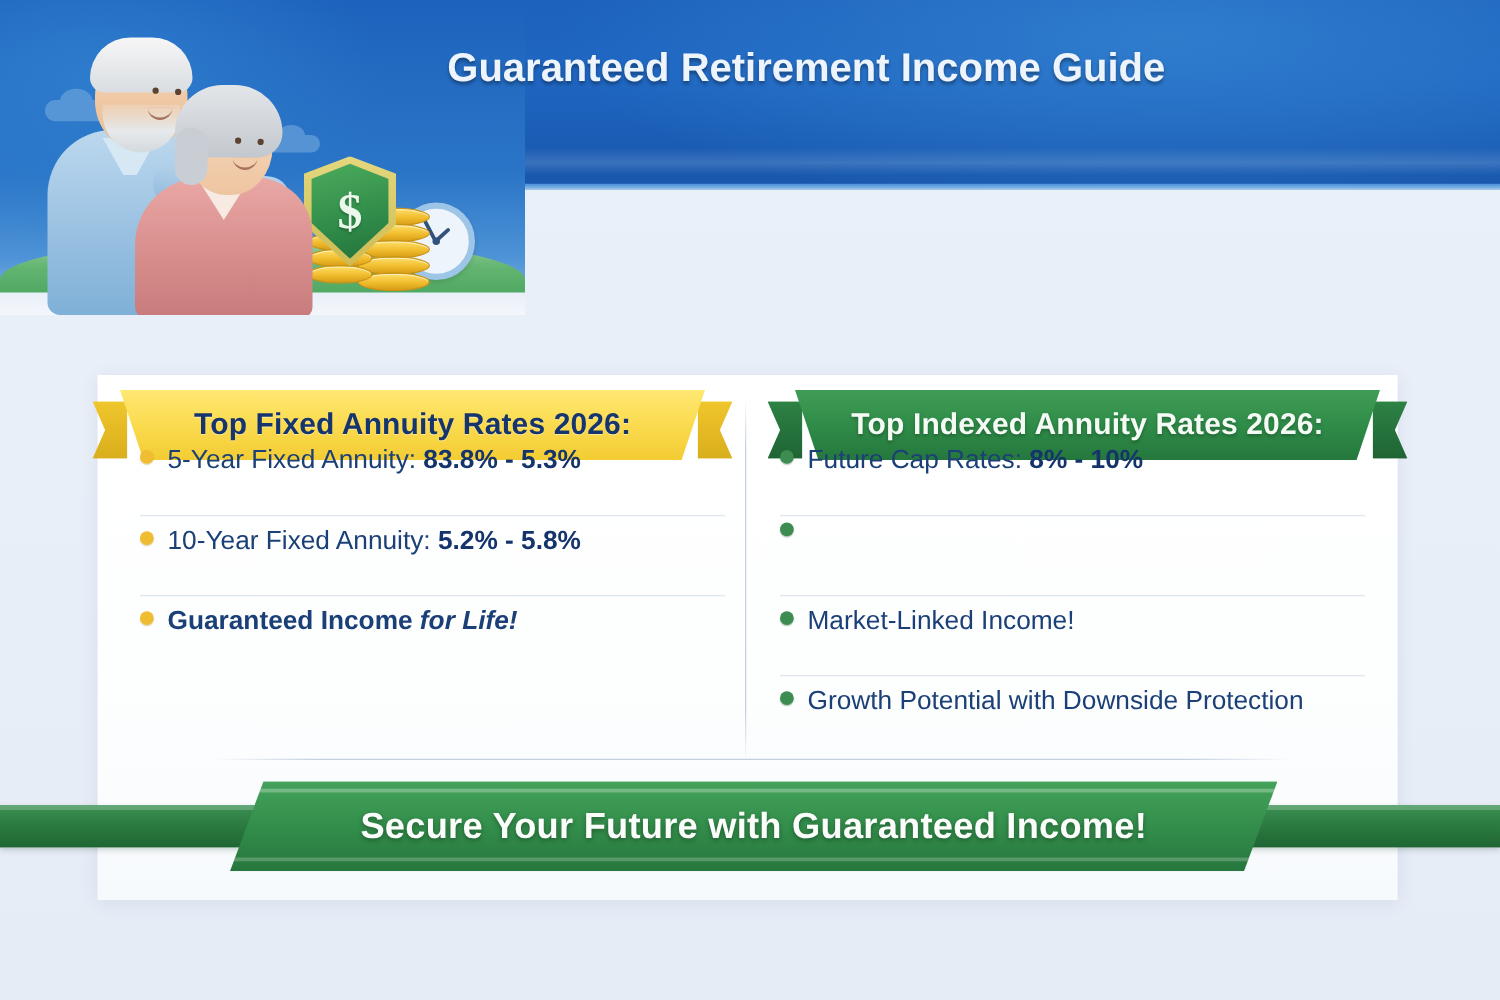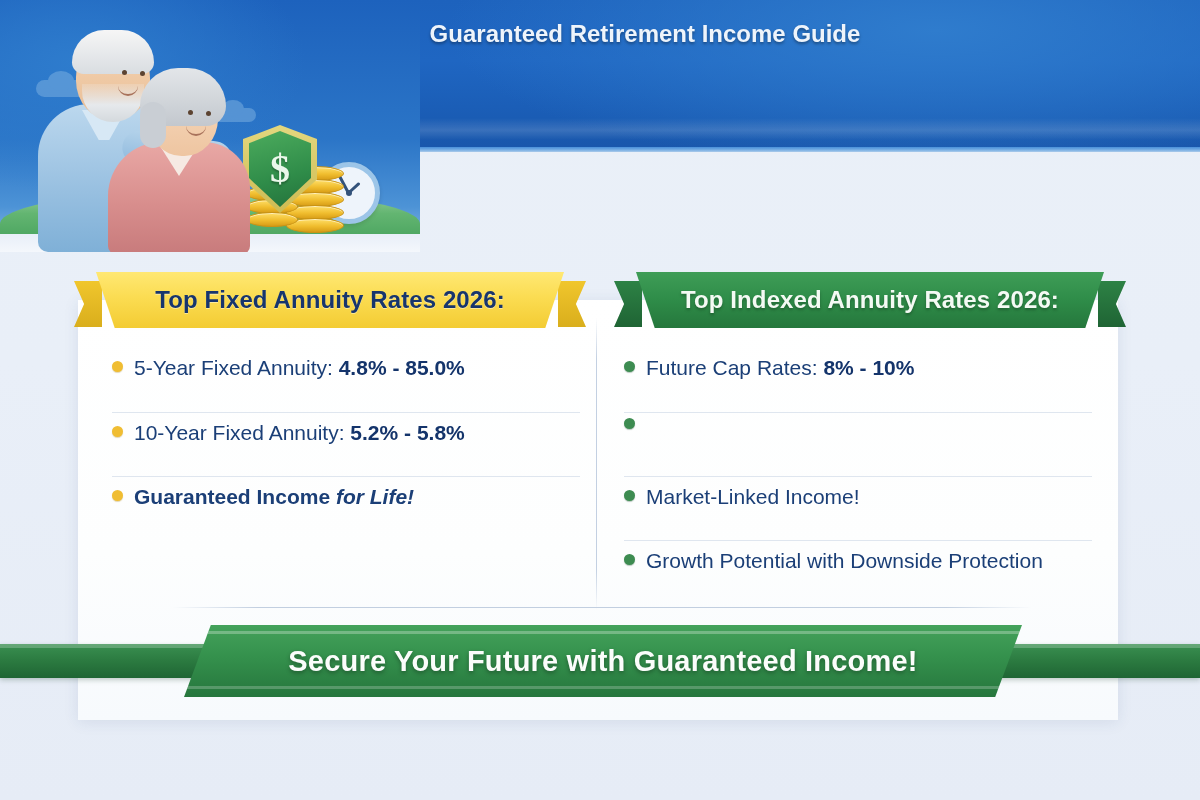--- a/index.html
+++ b/index.html
@@ -40,21 +40,22 @@
     position:absolute; left:200px; top:20px; width:890px; text-align:center;
   }
   .main-title{
     font-size:43px; font-weight:bold; letter-spacing:-.2px;
     color:#ffffff; white-space:nowrap;
     text-shadow:0 2px 3px rgba(0,0,0,.38), 0 1px 0 rgba(0,0,0,.25);
     line-height:1.06;
   }
   .main-title .accent{ color:#f3d26d; }
   .sub-title{
-    font-size:24px; font-weight:bold; color:#eef4fb;
+    margin-top:16px;
+    font-size:32px; font-weight:bold; color:#eef4fb;
     text-shadow:0 2px 3px rgba(0,0,0,.35);
     white-space:nowrap;
   }
 
   
   .illus{
     position:absolute; left:0; top:0; width:420px; height:252px; overflow:hidden;
   }
   .illus-sky{
     position:absolute; inset:0;
@@ -184,21 +185,21 @@
   .col-divider{
     position:absolute; left:596px; top:318px; width:1px; height:292px;
     background:linear-gradient(180deg,rgba(190,205,225,0),#c3d0e2 14%,#c3d0e2 86%,rgba(190,205,225,0));
   }
   .bottom-rule{
     position:absolute; left:172px; top:607px; width:860px; height:1px;
     background:linear-gradient(90deg,rgba(190,205,225,0),#c2cfe0 10%,#c2cfe0 90%,rgba(190,205,225,0));
   }
 
   
-  .ribbon{ position:absolute; height:56px; }
+  .ribbon{ position:absolute; height:56px;margin-top:40px; }
   .ribbon .tail{
     position:absolute; top:9px; width:28px; height:46px;
   }
   .ribbon .body{
     position:absolute; top:0; left:22px; right:22px; height:56px;
     display:flex; align-items:center;
   }
   .ribbon .label{
     width:100%; text-align:center; font-size:24px; font-weight:bold; white-space:nowrap;
     letter-spacing:.1px;
@@ -373,21 +374,21 @@
     <div class="tail tail-l"></div>
     <div class="tail tail-r"></div>
     <div class="body">
       <div class="label">Top Indexed Annuity Rates 2026:</div>
     </div>
   </div>
 
   <div class="list list-fixed">
     <div class="item">
       <span class="bullet gold"></span>
-      <span class="item-text"><span>5-Year Fixed Annuity: </span><span class="val">4.8% - 85.0%</span></span>
+      <span class="item-text"><span>5-Year Fixed Annuity: </span><span class="val">83.8% - 5.3%</span></span>
     </div>
     <div class="item">
       <span class="bullet gold"></span>
       <span class="item-text"><span>10-Year Fixed Annuity: </span><span class="val">5.2% - 5.8%</span></span>
     </div>
     <div class="item">
       <span class="bullet gold"></span>
       <span class="item-text"><span class="em-bold">Guaranteed Income</span><span class="em-ital"> for Life!</span></span>
     </div>
   </div>

